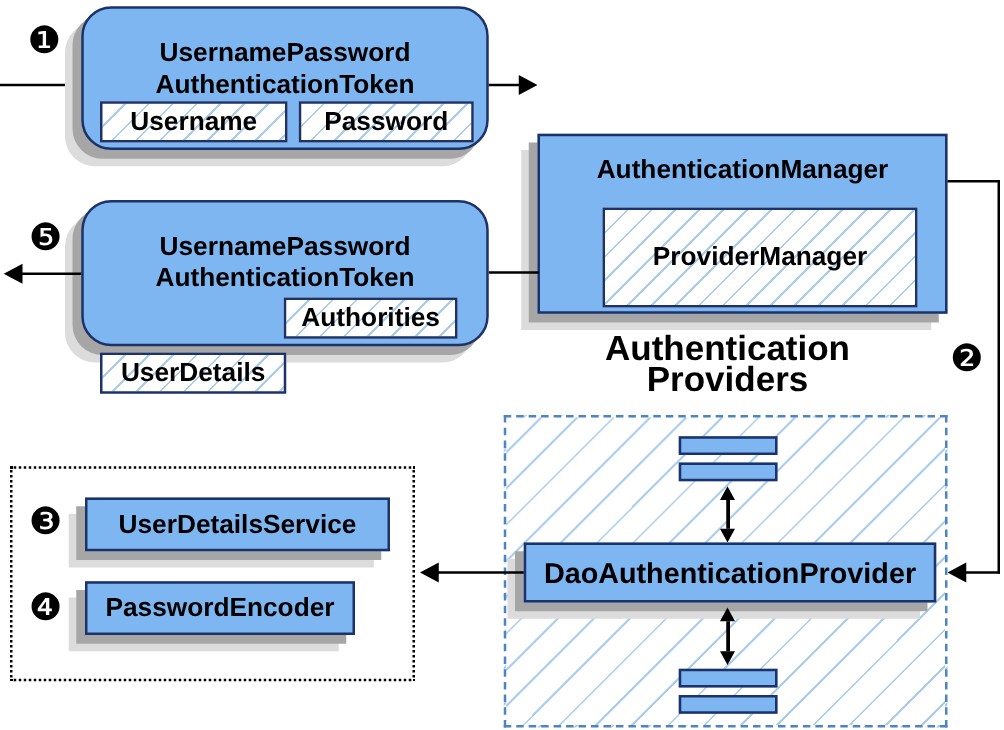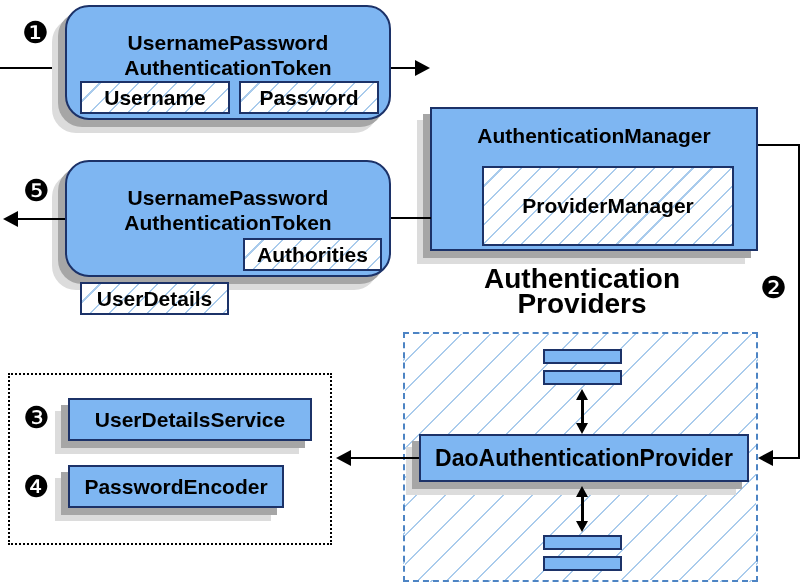--- a/index.html
+++ b/index.html
@@ -109,21 +109,21 @@
   <div class="badge" style="left:760px;top:273px;">❷</div>
 
   <div class="hline" style="left:391px;top:217px;width:40px;"></div>
 
   <div class="node rounded" style="left:65px;top:160px;width:326px;height:117px;">
     <div class="title">
       <div>UsernamePassword</div>
       <div>AuthenticationToken</div>
     </div>
     <div class="hatch-box" style="left:13px;top:76px;width:149px;height:33px;margin-top:44px;">UserDetails</div>
-    <div class="hatch-box" style="left:176px;top:76px;width:139px;height:33px;">Authorities</div>
+    <div class="hatch-box" style="left:160px;top:76px;width:139px;height:33px;">Authorities</div>
   </div>
 
   <div class="hline" style="left:15px;top:218px;width:50px;"></div>
   <div class="arr-left" style="left:3px;top:211px;"></div>
   <div class="badge" style="left:23px;top:176px;">❺</div>
 
   <div class="group-title" style="left:482px;top:266px;width:200px;">
     <div>Authentication</div>
     <div>Providers</div>
   </div>

